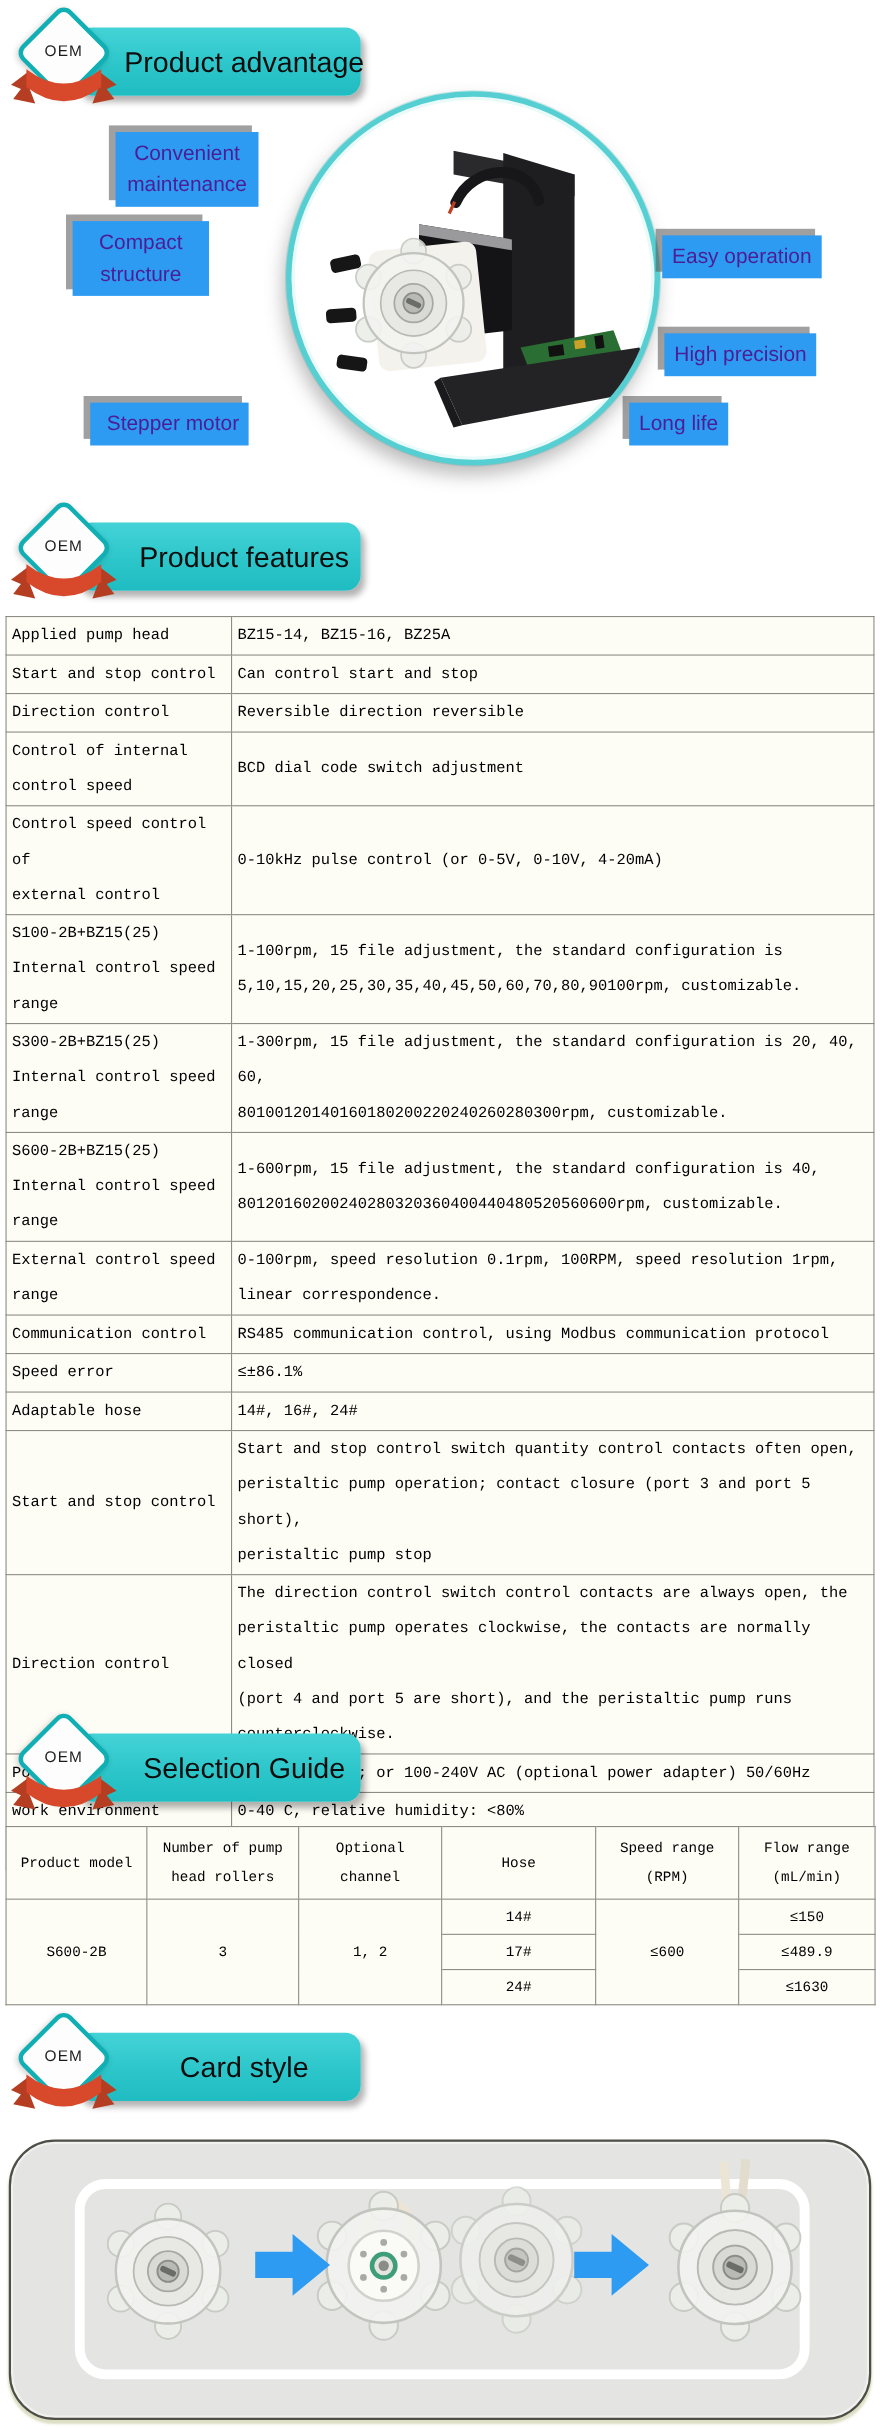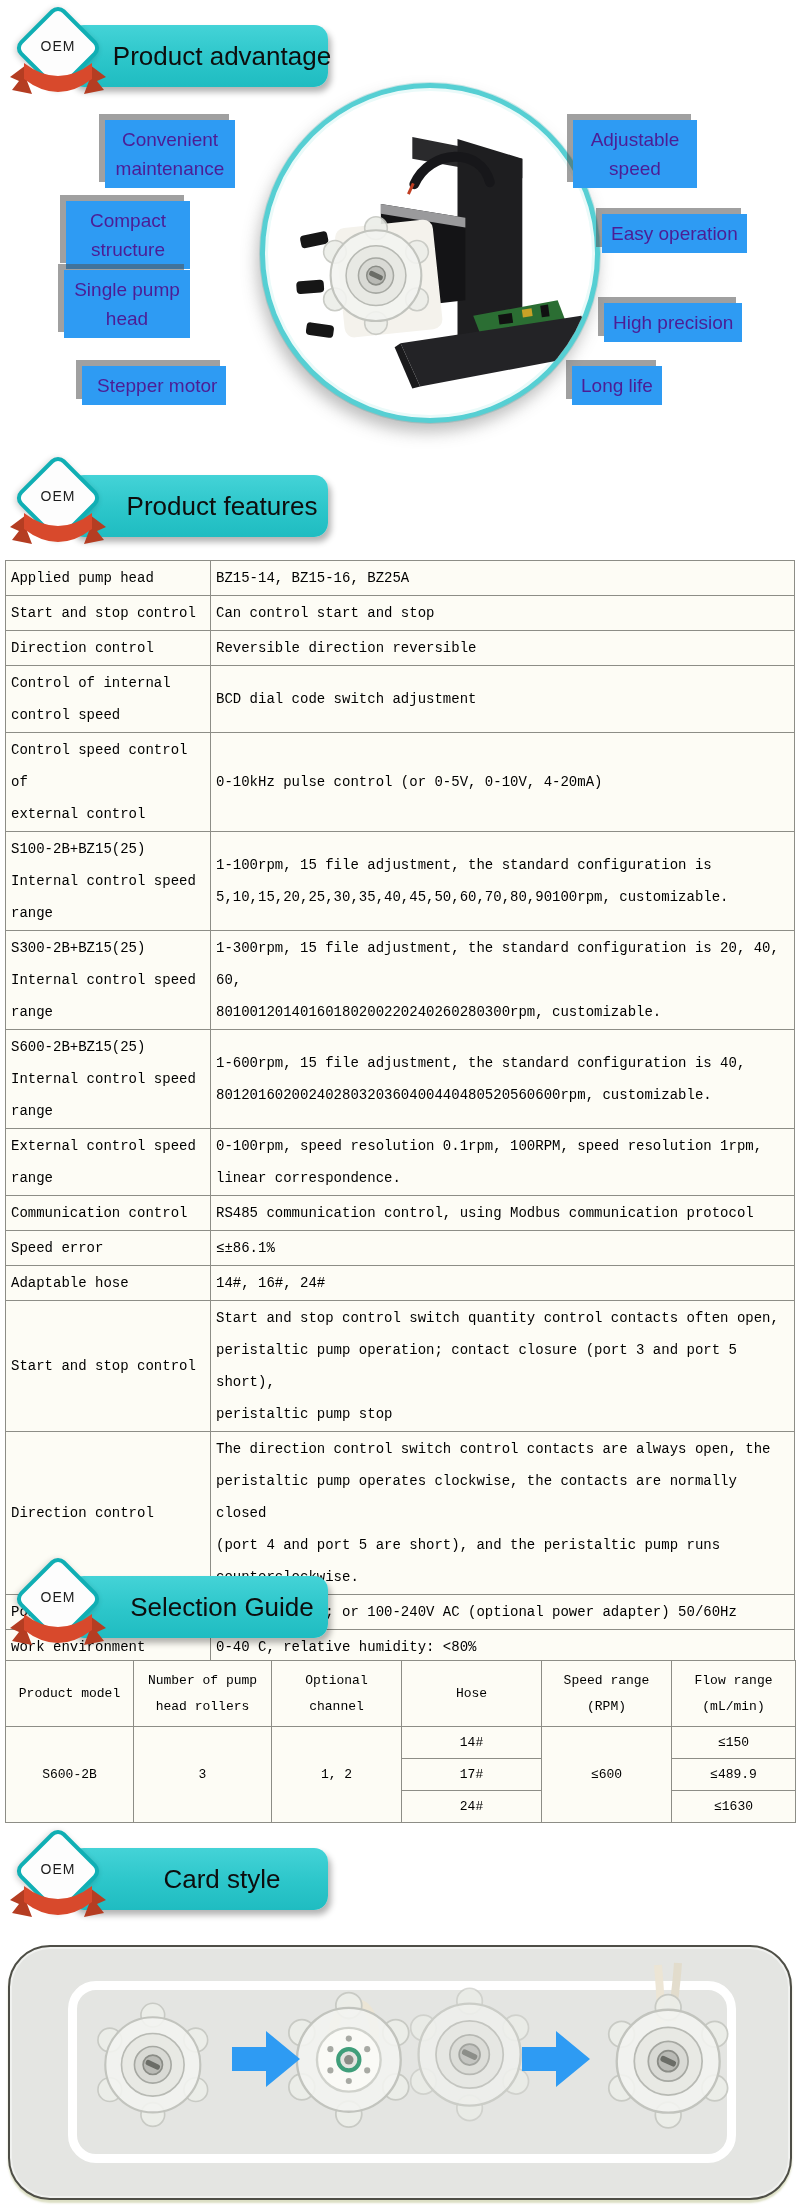--- a/index.html
+++ b/index.html
@@ -145,23 +145,21 @@
       <rect x="238" y="230" width="14" height="10" fill="#111111" transform="rotate(-8 245 235)"></rect>
       <rect x="262" y="225" width="10" height="8" fill="#c9a227" transform="rotate(-8 267 229)"></rect>
       <rect x="281" y="221" width="8" height="12" fill="#111111" transform="rotate(-8 285 227)"></rect>
       <polygon points="138,260 322,232 338,270 158,304" fill="#232326"></polygon>
       <polygon points="138,260 158,304 150,306 132,264" fill="#1a1a1c"></polygon>
     </svg>
   </div>
 
   <div class="adv adv-l0">Convenient maintenance</div>
   <div class="adv adv-l1">Compact structure</div>
-  <div class="adv adv-l2">Single pump head</div>
   <div class="adv adv-l3">Stepper motor</div>
-  <div class="adv adv-r0">Adjustable speed</div>
   <div class="adv adv-r1">Easy operation</div>
   <div class="adv adv-r2">High precision</div>
   <div class="adv adv-r3">Long life</div>
 
   <div class="hdr" style="top:455px;">
     <div class="hdr-rect">
       <span class="hdr-title">Product features</span>
     </div>
     <div class="badge">
       <div class="diamond"></div>

